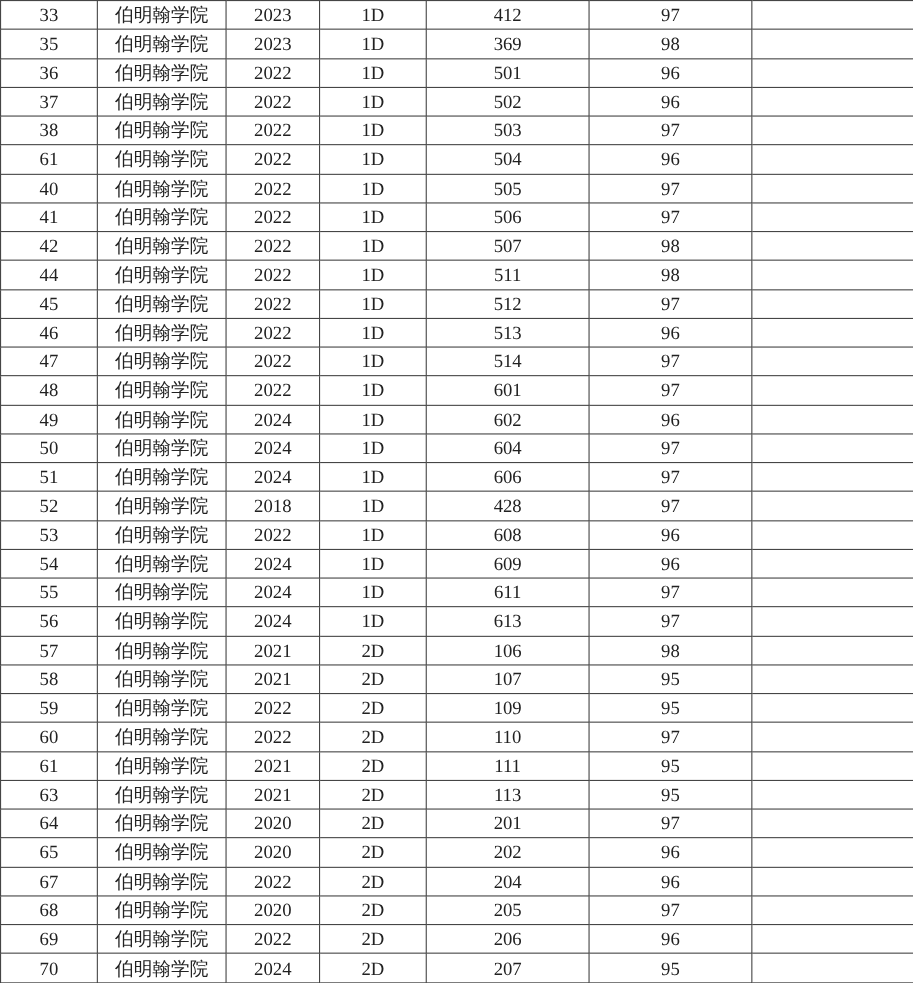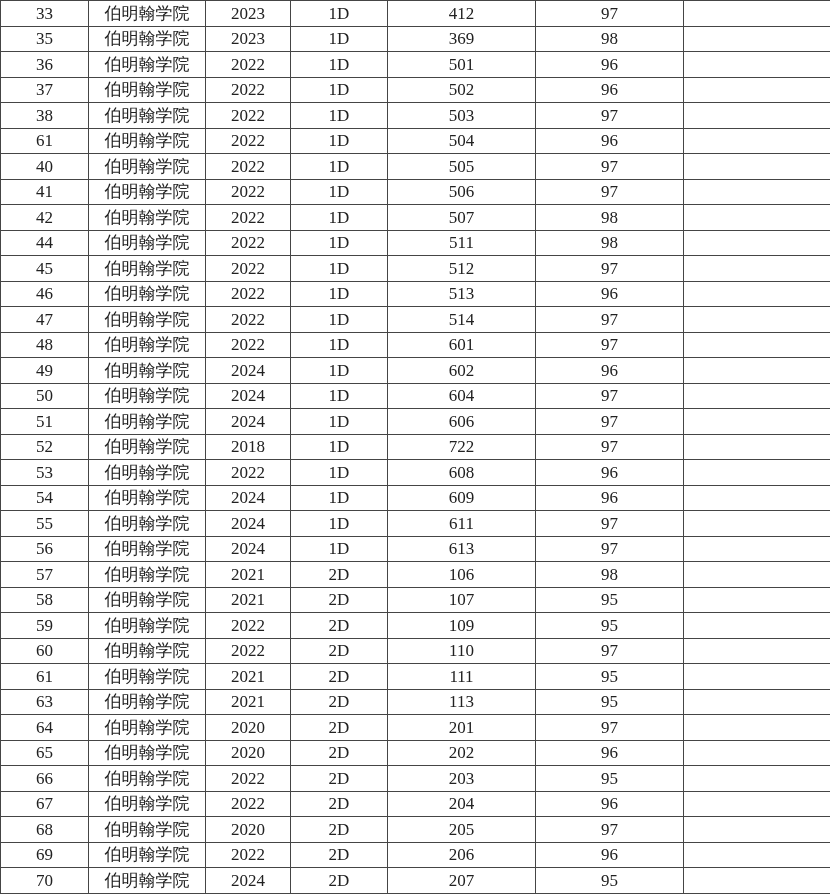--- a/index.html
+++ b/index.html
@@ -202,21 +202,21 @@
         <td>1D</td>
         <td>606</td>
         <td>97</td>
         <td></td>
       </tr>
       <tr>
         <td>52</td>
         <td>伯明翰学院</td>
         <td>2018</td>
         <td>1D</td>
-        <td>722</td>
+        <td>428</td>
         <td>97</td>
         <td></td>
       </tr>
       <tr>
         <td>53</td>
         <td>伯明翰学院</td>
         <td>2022</td>
         <td>1D</td>
         <td>608</td>
         <td>96</td>
@@ -312,29 +312,20 @@
         <td>97</td>
         <td></td>
       </tr>
       <tr>
         <td>65</td>
         <td>伯明翰学院</td>
         <td>2020</td>
         <td>2D</td>
         <td>202</td>
         <td>96</td>
-        <td></td>
-      </tr>
-      <tr>
-        <td>66</td>
-        <td>伯明翰学院</td>
-        <td>2022</td>
-        <td>2D</td>
-        <td>203</td>
-        <td>95</td>
         <td></td>
       </tr>
       <tr>
         <td>67</td>
         <td>伯明翰学院</td>
         <td>2022</td>
         <td>2D</td>
         <td>204</td>
         <td>96</td>
         <td></td>

